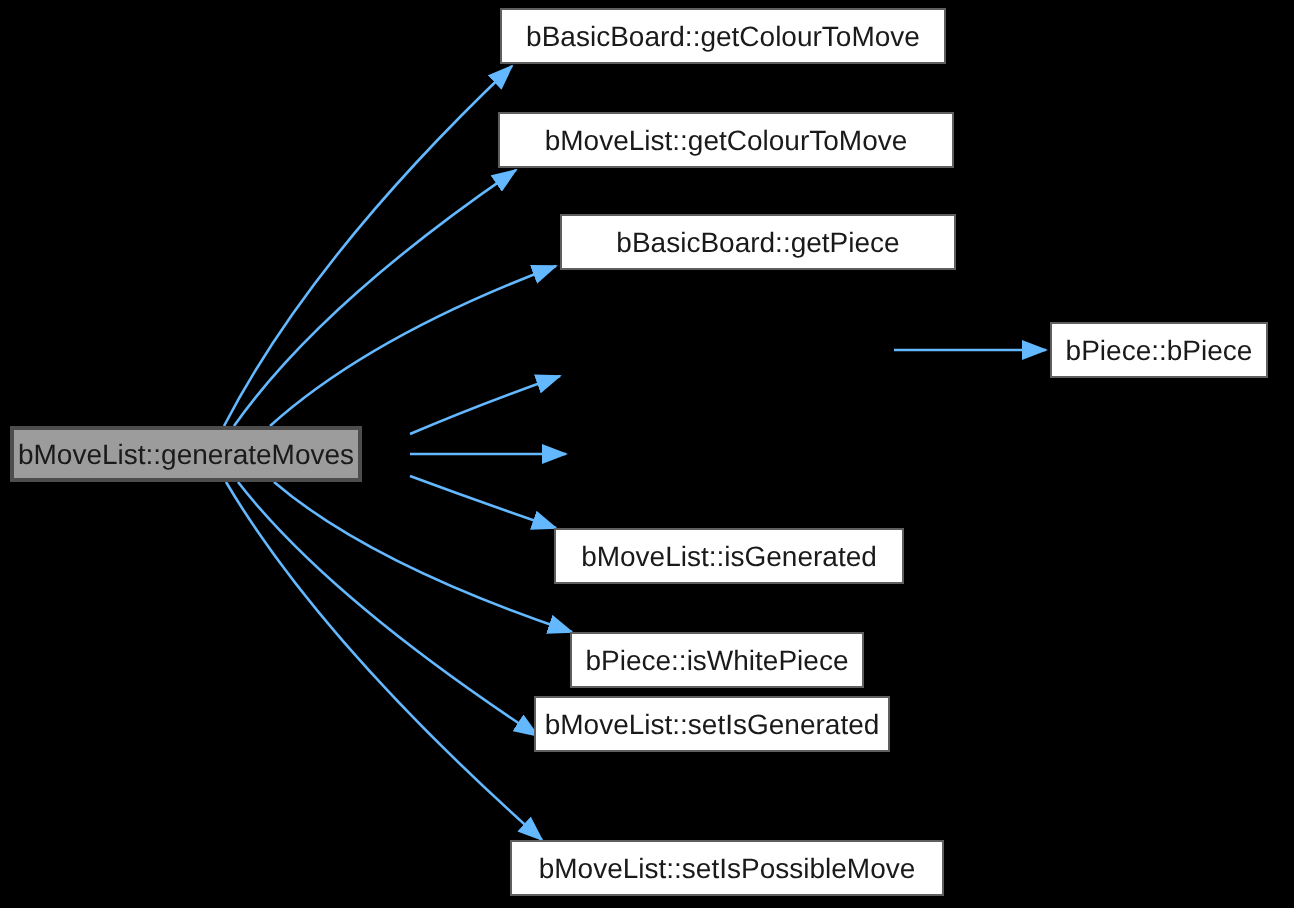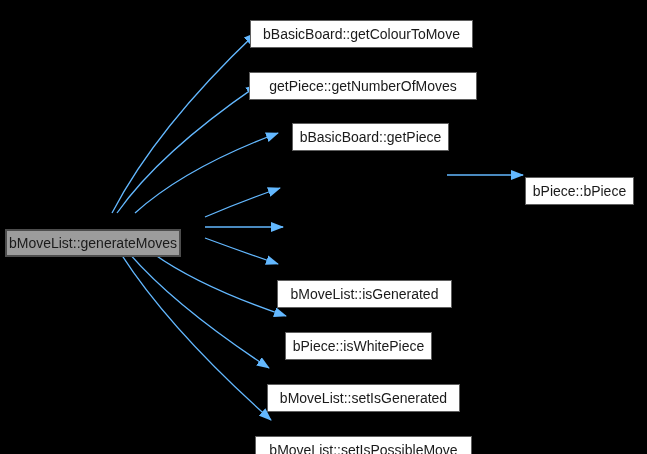--- a/index.html
+++ b/index.html
@@ -28,21 +28,20 @@
     height: 28px;
     background: var(--node-fill);
     border: 1px solid var(--node-border);
     color: var(--node-text);
     font-size: 14px;
     white-space: nowrap;
     display: flex;
     align-items: center;
     justify-content: center;
     cursor: pointer;
-    margin-top: 16px;
   }
   .node.root {
     background: var(--root-fill);
     border: 2px solid var(--root-border);
     cursor: default;
   }
 </style>
 </head>
 <body>
 
@@ -63,29 +62,29 @@
     <path class="edge" d="M137,241 Q185,282 286,316" marker-end="url(#arrow)"></path>
     <path class="edge" d="M119,241 Q164,299 269,368" marker-end="url(#arrow)"></path>
     <path class="edge" d="M113,241 Q161,322 271,420" marker-end="url(#arrow)"></path>
     <path class="edge" d="M447,175 L523,175" marker-end="url(#arrow)"></path>
   </svg>
 
   <div class="node root" style="left:5px; top:213px; width:176px;">bMoveList::generateMoves</div>
 
   <div class="node" style="left:250px; top:4px; width:223px;">bBasicBoard::getColourToMove</div>
 
-  <div class="node" style="left:249px; top:56px; width:228px;">getPiece::getNumberOfMoves</div>
+  <div class="node" style="left:249px; top:56px; width:228px;">bMoveList::getColourToMove</div>
 
-  <div class="node" style="left:292px; top:107px; width:157px;">bBasicBoard::getPiece</div>
+  <div class="node" style="left:280px; top:107px; width:198px;">bBasicBoard::getPiece</div>
 
 
 
   <div class="node" style="left:277px; top:264px; width:175px;">bMoveList::isGenerated</div>
 
   <div class="node" style="left:285px; top:316px; width:147px;">bPiece::isWhitePiece</div>
 
-  <div class="node" style="left:267px; top:368px; width:193px;">bMoveList::setIsGenerated</div>
+  <div class="node" style="left:267px; top:348px; width:178px;">bMoveList::setIsGenerated</div>
 
   <div class="node" style="left:255px; top:420px; width:217px;">bMoveList::setIsPossibleMove</div>
 
   <div class="node" style="left:525px; top:161px; width:109px;">bPiece::bPiece</div>
 
 </div>
 
 </body></html>

